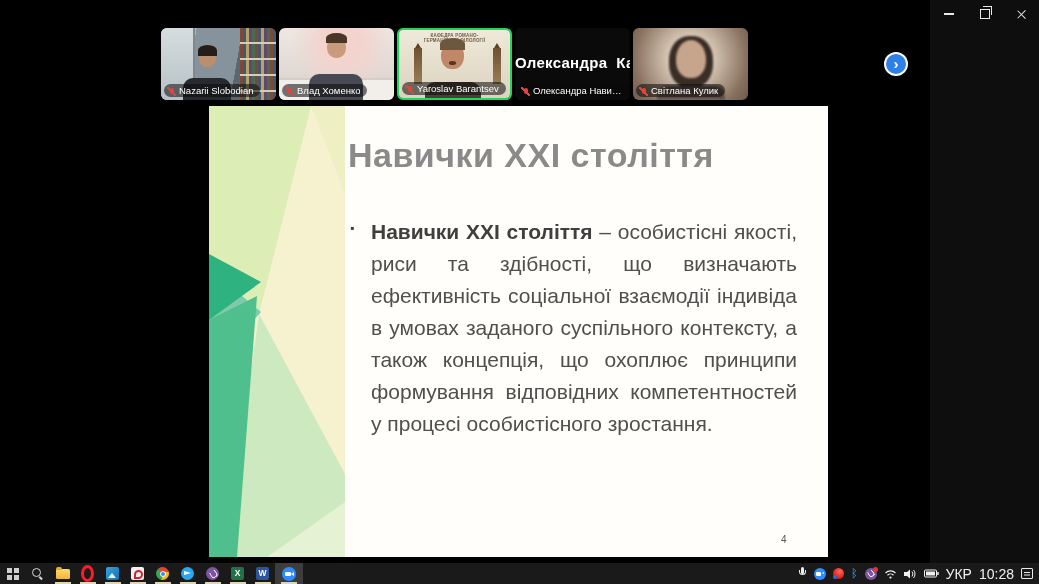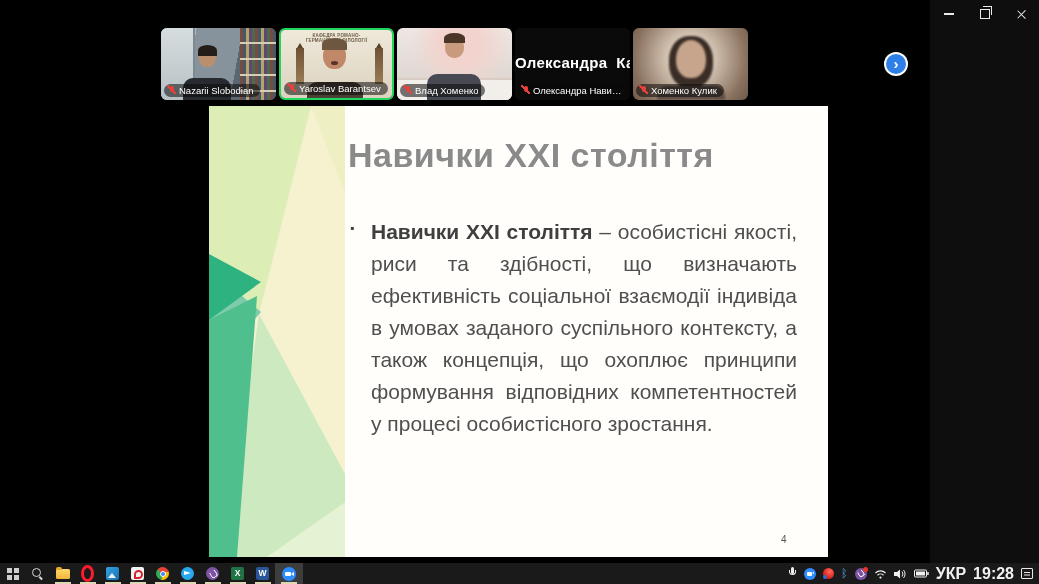--- a/index.html
+++ b/index.html
@@ -17,21 +17,21 @@
   .wc-close i{position:relative;display:block;width:11px;height:11px;}
   .wc-close i::before,.wc-close i::after{content:"";position:absolute;left:5px;top:0;width:1.4px;height:11px;background:#e9e9e9;}
   .wc-close i::before{transform:rotate(45deg);}
   .wc-close i::after{transform:rotate(-45deg);}
 
   
   .filmstrip{position:absolute;left:161px;top:28px;display:flex;gap:3px;}
   .tile{position:relative;width:115px;height:72px;border-radius:6px;overflow:hidden;background:#111;flex:0 0 auto;box-sizing:border-box;}
   .tile.active{border:2px solid #1fd65f;}
   .scene{position:absolute;inset:0;}
-  .name-label{position:absolute;left:3px;bottom:3px;display:flex;align-items:flex-start;gap:3px;
+  .name-label{position:absolute;left:3px;bottom:3px;display:flex;align-items:flex-end;gap:3px;
     background:rgba(10,10,10,.55);border-radius:9px;padding:1px 7px 1px 3px;max-width:104px;}
   .name-label .nm{color:#fff;font-size:9.5px;white-space:nowrap;overflow:hidden;text-overflow:ellipsis;}
   .mic-muted{position:relative;width:9px;height:9px;flex:0 0 auto;}
   .mic-muted::before{content:"";position:absolute;left:3px;top:1px;width:3.5px;height:5.5px;background:#e8413c;border-radius:2px;}
   .mic-muted::after{content:"";position:absolute;inset:0;background:linear-gradient(45deg,transparent 44%,#e8413c 44%,#e8413c 58%,transparent 58%);}
 
   
   .s1{background:linear-gradient(100deg,#aeb8bc 0 28%,#86929c 28% 64%,#5b6671 64%);}
   .s1 .window{position:absolute;left:0;top:0;width:32px;height:72px;background:linear-gradient(#d6dddf,#b6c1c5);border-right:2px solid #7e8a90;}
   .s1 .shelf{position:absolute;right:0;top:0;width:36px;height:72px;
@@ -147,21 +147,21 @@
   .ic-mic::after{content:"";position:absolute;left:1px;top:3px;width:7px;height:5px;border:1.2px solid #f0f0f0;border-top:none;border-radius:0 0 5px 5px;box-sizing:border-box;}
   .ic-zm-sm{width:12px;height:12px;border-radius:50%;background:#2d8cff;}
   .ic-zm-sm::before{content:"";position:absolute;width:5px;height:3.5px;background:#fff;border-radius:1px;left:2.5px;top:4.5px;}
   .ic-zm-sm::after{content:"";position:absolute;left:7.6px;top:4.5px;width:0;height:0;border-top:1.8px solid transparent;border-bottom:1.8px solid transparent;border-right:2.5px solid #fff;}
   .ic-red{width:11px;height:11px;border-radius:50%;background:radial-gradient(circle at 62% 32%,#ff6a5e,#d61a0f 72%);}
   .ic-red::after{content:"";position:absolute;left:0;bottom:0;width:4px;height:4px;border-radius:50%;background:#2b6fd4;}
   .ic-bt{color:#4aa3e8;font-size:11px;line-height:1;font-family:"DejaVu Sans",sans-serif;}
   .ic-viber-sm{width:12px;height:12px;border-radius:50%;background:#7d54a3;}
   .ic-viber-sm::before{content:"";position:absolute;left:3.5px;top:2.5px;width:4px;height:5px;border:1.3px solid #fff;border-radius:2.5px;border-top-color:transparent;transform:rotate(-35deg);}
   .ic-viber-sm::after{content:"";position:absolute;right:-1px;top:-1px;width:5px;height:5px;border-radius:50%;background:#e8352c;}
-  .tray-text{color:#f0f0f0;font-size:16px;line-height:1;font-weight:bold;}
+  .tray-text{color:#f0f0f0;font-size:14px;line-height:1;}
   .ic-action{position:relative;width:12px;height:11px;border:1.2px solid #eaeaea;border-radius:1px;box-sizing:border-box;}
   .ic-action::before{content:"";position:absolute;left:2px;top:2.5px;width:6px;height:1px;background:#eaeaea;box-shadow:0 2.5px 0 #eaeaea;}
 </style>
 </head>
 <body>
 
 <div id="screen">
   <div class="right-shade"></div>
 
   <div class="win-controls">
@@ -184,68 +184,68 @@
         <div class="shelf"></div>
         <div class="head"></div>
         <div class="torso"></div>
       </div>
       <div class="name-label">
         <span class="mic-muted"></span>
         <span class="nm">Nazarii Slobodian</span>
       </div>
     </div>
 
+
+    <div class="tile">
+      <div class="scene s4">
+        <div class="bed"></div>
+        <div class="head"></div>
+        <div class="torso"></div>
+      </div>
+      <div class="name-label">
+        <span class="mic-muted"></span>
+        <span class="nm">Влад Хоменко</span>
+      </div>
+    </div>
 
     <div class="tile active">
       <div class="scene banner s3">
         <div class="banner-text">КАФЕДРА РОМАНО-ГЕРМАНСЬКОЇ ФІЛОЛОГІЇ</div>
         <div class="tower tl"></div>
         <div class="tower tr"></div>
         <div class="head"></div>
         <div class="torso"></div>
       </div>
       <div class="name-label">
         <span class="mic-muted"></span>
         <span class="nm">Yaroslav Barantsev</span>
       </div>
     </div>
 
     <div class="tile">
-      <div class="scene s4">
-        <div class="bed"></div>
-        <div class="head"></div>
-        <div class="torso"></div>
-      </div>
-      <div class="name-label">
-        <span class="mic-muted"></span>
-        <span class="nm">Влад Хоменко</span>
-      </div>
-    </div>
-
-    <div class="tile">
       <div class="scene s5">
         <div class="big-name">Олександра  Ка...</div>
       </div>
       <div class="name-label">
         <span class="mic-muted"></span>
         <span class="nm">Олександра Навички</span>
       </div>
     </div>
 
     <div class="tile">
       <div class="scene s6">
         <div class="blurwrap">
           <div class="hair"></div>
           <div class="head"></div>
           <div class="torso"></div>
         </div>
       </div>
       <div class="name-label">
         <span class="mic-muted"></span>
-        <span class="nm">Хоменко Кулик</span>
+        <span class="nm">Світлана Кулик</span>
       </div>
     </div>
   </div>
 
   <div class="next-btn">
     <div class="inner">›</div>
   </div>
 
   <div class="slide">
     <svg class="facet" width="136" height="451" viewBox="0 0 136 451">
@@ -332,17 +332,17 @@
           </svg>
       </div>
       <div class="tray-ic">
         <svg width="15" height="9" viewBox="0 0 15 9">
             <rect x="0.5" y="1" width="12" height="7" rx="1" stroke="#f0f0f0" fill="none"></rect>
             <rect x="2" y="2.5" width="9" height="4" fill="#f0f0f0"></rect>
             <rect x="13.2" y="3" width="1.5" height="3" fill="#f0f0f0"></rect>
           </svg>
       </div>
       <div class="tray-text">УКР</div>
-      <div class="tray-text">19:28</div>
+      <div class="tray-text">10:28</div>
       <div class="tray-ic ic-action"></div>
     </div>
   </div>
 </div>
 
 </body></html>

